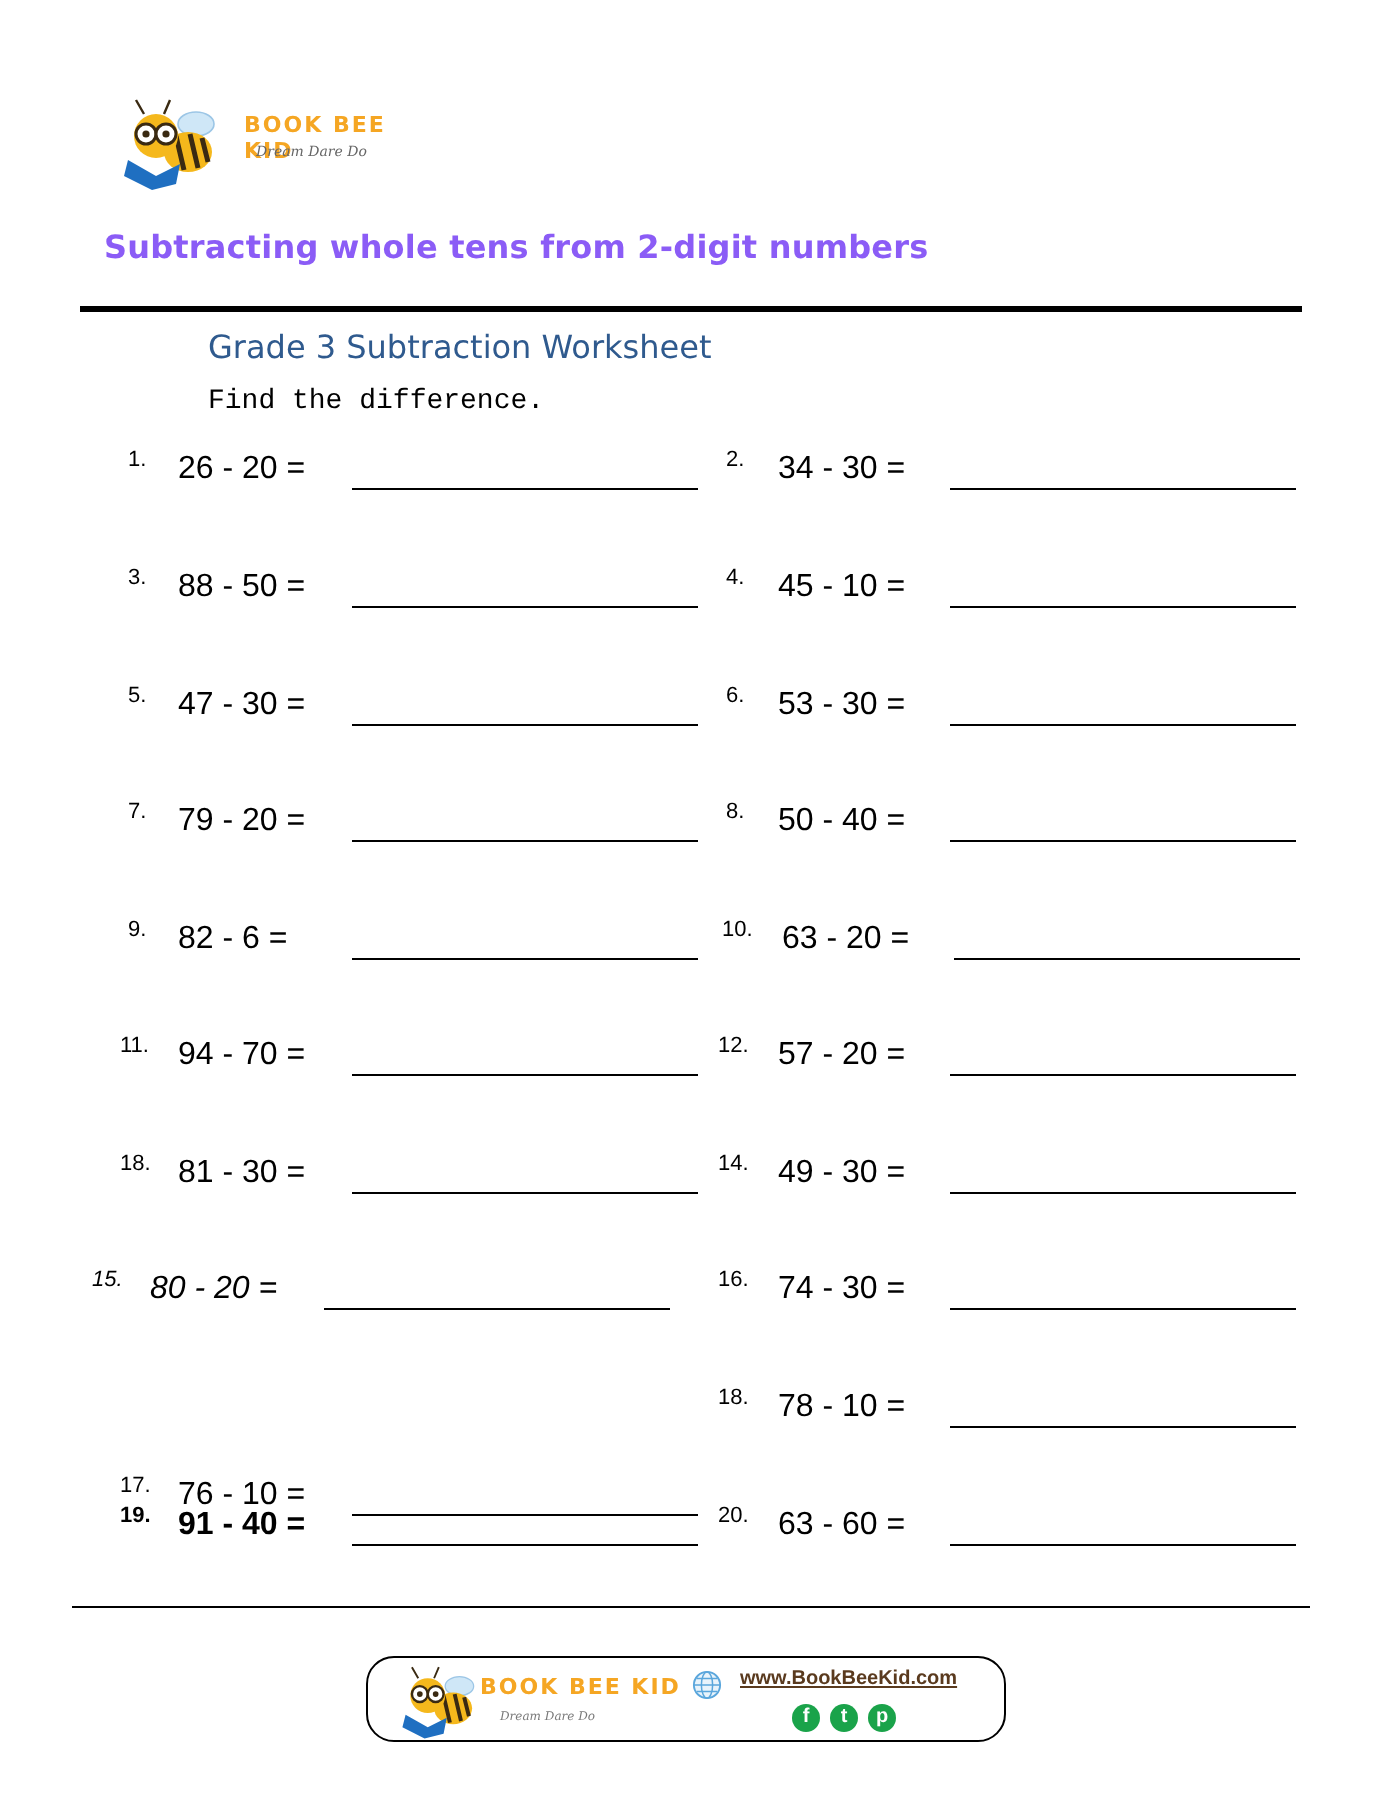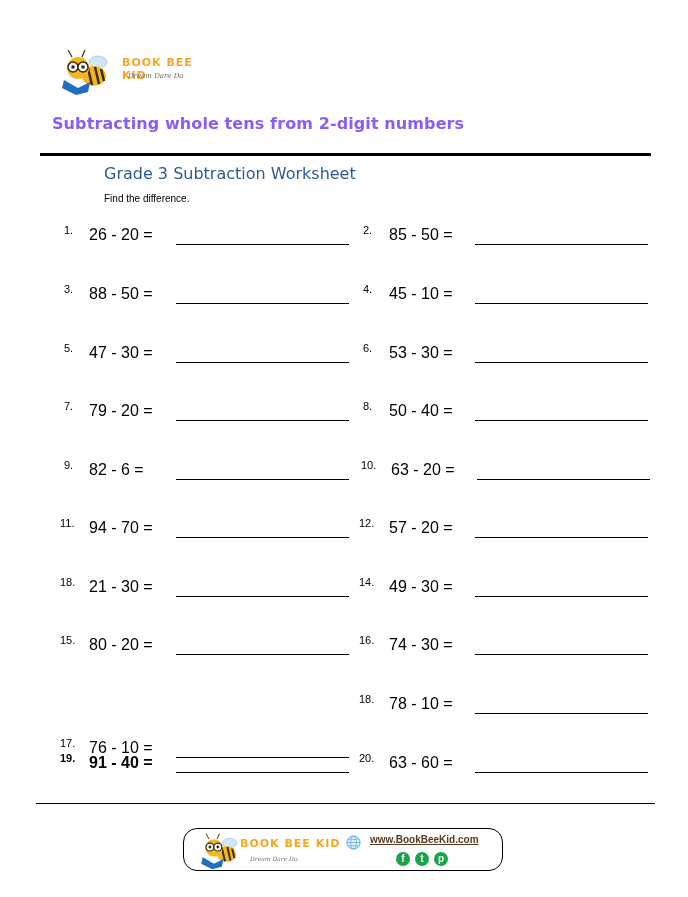--- a/index.html
+++ b/index.html
@@ -7,21 +7,21 @@
 
     .logo { position: absolute; left: 58px; top: 48px; width: 160px; height: 50px; }
     .bee { position: absolute; left: 0; top: 0; width: 58px; height: 48px; }
     .brand-name { position: absolute; left: 64px; top: 8px; font-family: "DejaVu Sans", sans-serif; font-weight: bold; font-size: 11px; letter-spacing: 1px; color: #f5a623; }
     .brand-tag { position: absolute; left: 70px; top: 24px; font-family: "DejaVu Serif", serif; font-style: italic; font-size: 7px; color: #666; }
 
     .page-title { position: absolute; left: 52px; top: 114px; font-family: "DejaVu Sans", sans-serif; font-weight: bold; font-size: 16px; color: #8b5cf6; letter-spacing: 0.1px; }
     .title-rule { position: absolute; left: 40px; top: 153px; width: 611px; height: 3px; background: #000; }
 
     .subtitle { position: absolute; left: 104px; top: 164px; font-family: "DejaVu Sans", sans-serif; font-size: 16px; color: #2f5a8e; }
-    .instruction { position: absolute; left: 104px; top: 193px; font-family: Liberation Sans, sans-serif; font-size: 10px; color: #000; }
+    .instruction { position: absolute; left: 104px; top: 193px; font-family: Liberation Mono, monospace; font-size: 14px; color: #000; }
 
     .problem { position: absolute; height: 24px; }
     .p-num { position: absolute; left: 0; top: 0; font-size: 11px; color: #000; }
     .p-expr { position: absolute; top: 2px; font-size: 16px; color: #000; white-space: pre; }
     .p-line { position: absolute; top: 20px; height: 1px; background: #000; }
 
     .bottom-rule { position: absolute; left: 36px; top: 803px; width: 619px; height: 1px; background: #000; }
 
     .footer { position: absolute; left: 183px; top: 828px; width: 320px; height: 43px; border: 1.5px solid #000; border-radius: 14px; box-sizing: border-box; }
     .f-bee { position: absolute; left: 14px; top: 3px; width: 46px; height: 38px; }
@@ -84,42 +84,42 @@
       <span class="p-expr" style="left:25px">82 - 6 =</span>
       <span class="p-line" style="left:112px;width:173px"></span>
     </div>
   <div class="problem" style="left:60px;top:517px;width:290px;">
       <span class="p-num">11.</span>
       <span class="p-expr" style="left:29px">94 - 70 =</span>
       <span class="p-line" style="left:116px;width:173px"></span>
     </div>
   <div class="problem" style="left:60px;top:576px;width:290px;">
       <span class="p-num">18.</span>
-      <span class="p-expr" style="left:29px">21 - 30 =</span>
+      <span class="p-expr" style="left:29px">81 - 30 =</span>
       <span class="p-line" style="left:116px;width:173px"></span>
     </div>
-  <div class="problem" style="left:60px;top:634px;width:290px;">
+  <div class="problem" style="left:46px;top:634px;width:290px;font-style:italic;">
       <span class="p-num">15.</span>
       <span class="p-expr" style="left:29px">80 - 20 =</span>
       <span class="p-line" style="left:116px;width:173px"></span>
     </div>
   <div class="problem" style="left:60px;top:693px;width:290px;margin-top:44px;">
       <span class="p-num">17.</span>
       <span class="p-expr" style="left:29px">76 - 10 =</span>
       <span class="p-line" style="left:116px;width:173px"></span>
     </div>
   <div class="problem" style="left:60px;top:752px;width:290px;font-weight:bold;">
       <span class="p-num">19.</span>
       <span class="p-expr" style="left:29px">91 - 40 =</span>
       <span class="p-line" style="left:116px;width:173px"></span>
     </div>
 
   <div class="problem" style="left:363px;top:224px;width:286px;">
       <span class="p-num">2.</span>
-      <span class="p-expr" style="left:26px">85 - 50 =</span>
+      <span class="p-expr" style="left:26px">34 - 30 =</span>
       <span class="p-line" style="left:112px;width:173px"></span>
     </div>
   <div class="problem" style="left:363px;top:283px;width:286px;">
       <span class="p-num">4.</span>
       <span class="p-expr" style="left:26px">45 - 10 =</span>
       <span class="p-line" style="left:112px;width:173px"></span>
     </div>
   <div class="problem" style="left:363px;top:342px;width:286px;">
       <span class="p-num">6.</span>
       <span class="p-expr" style="left:26px">53 - 30 =</span>

